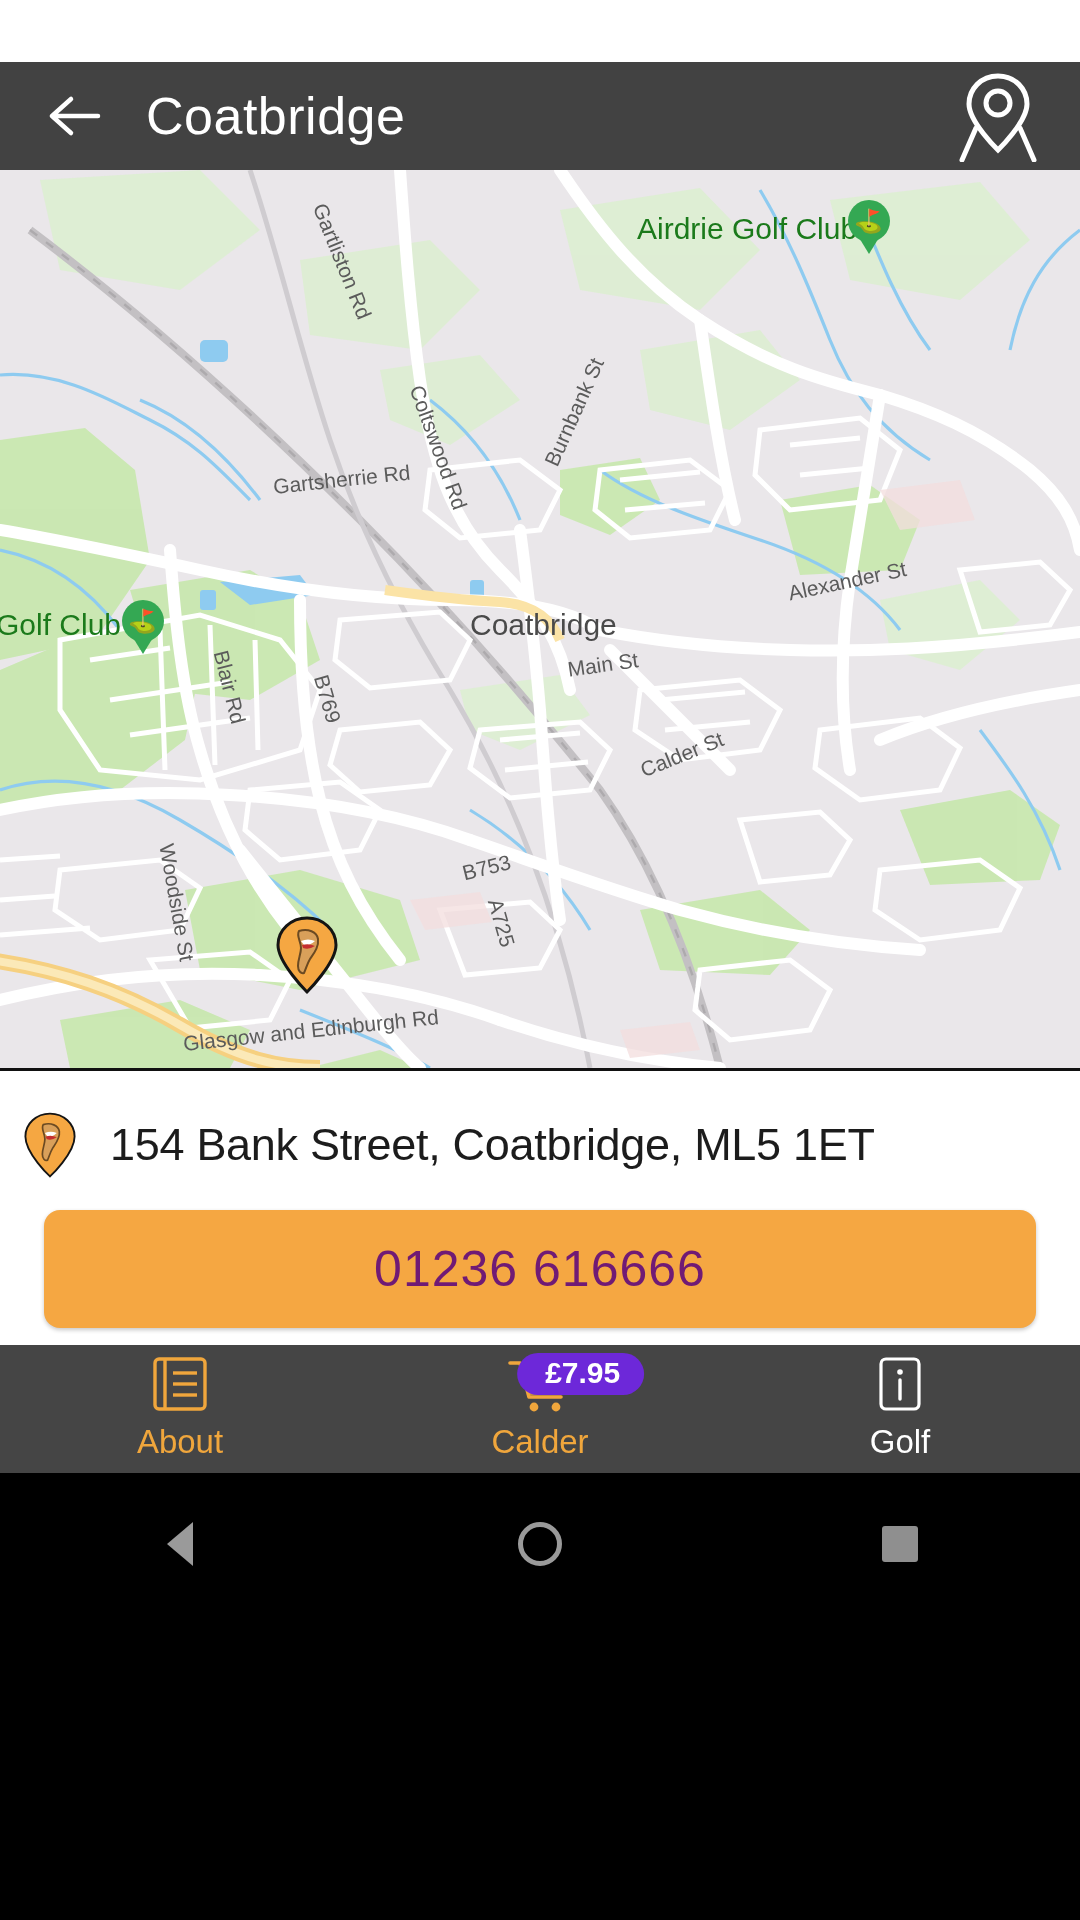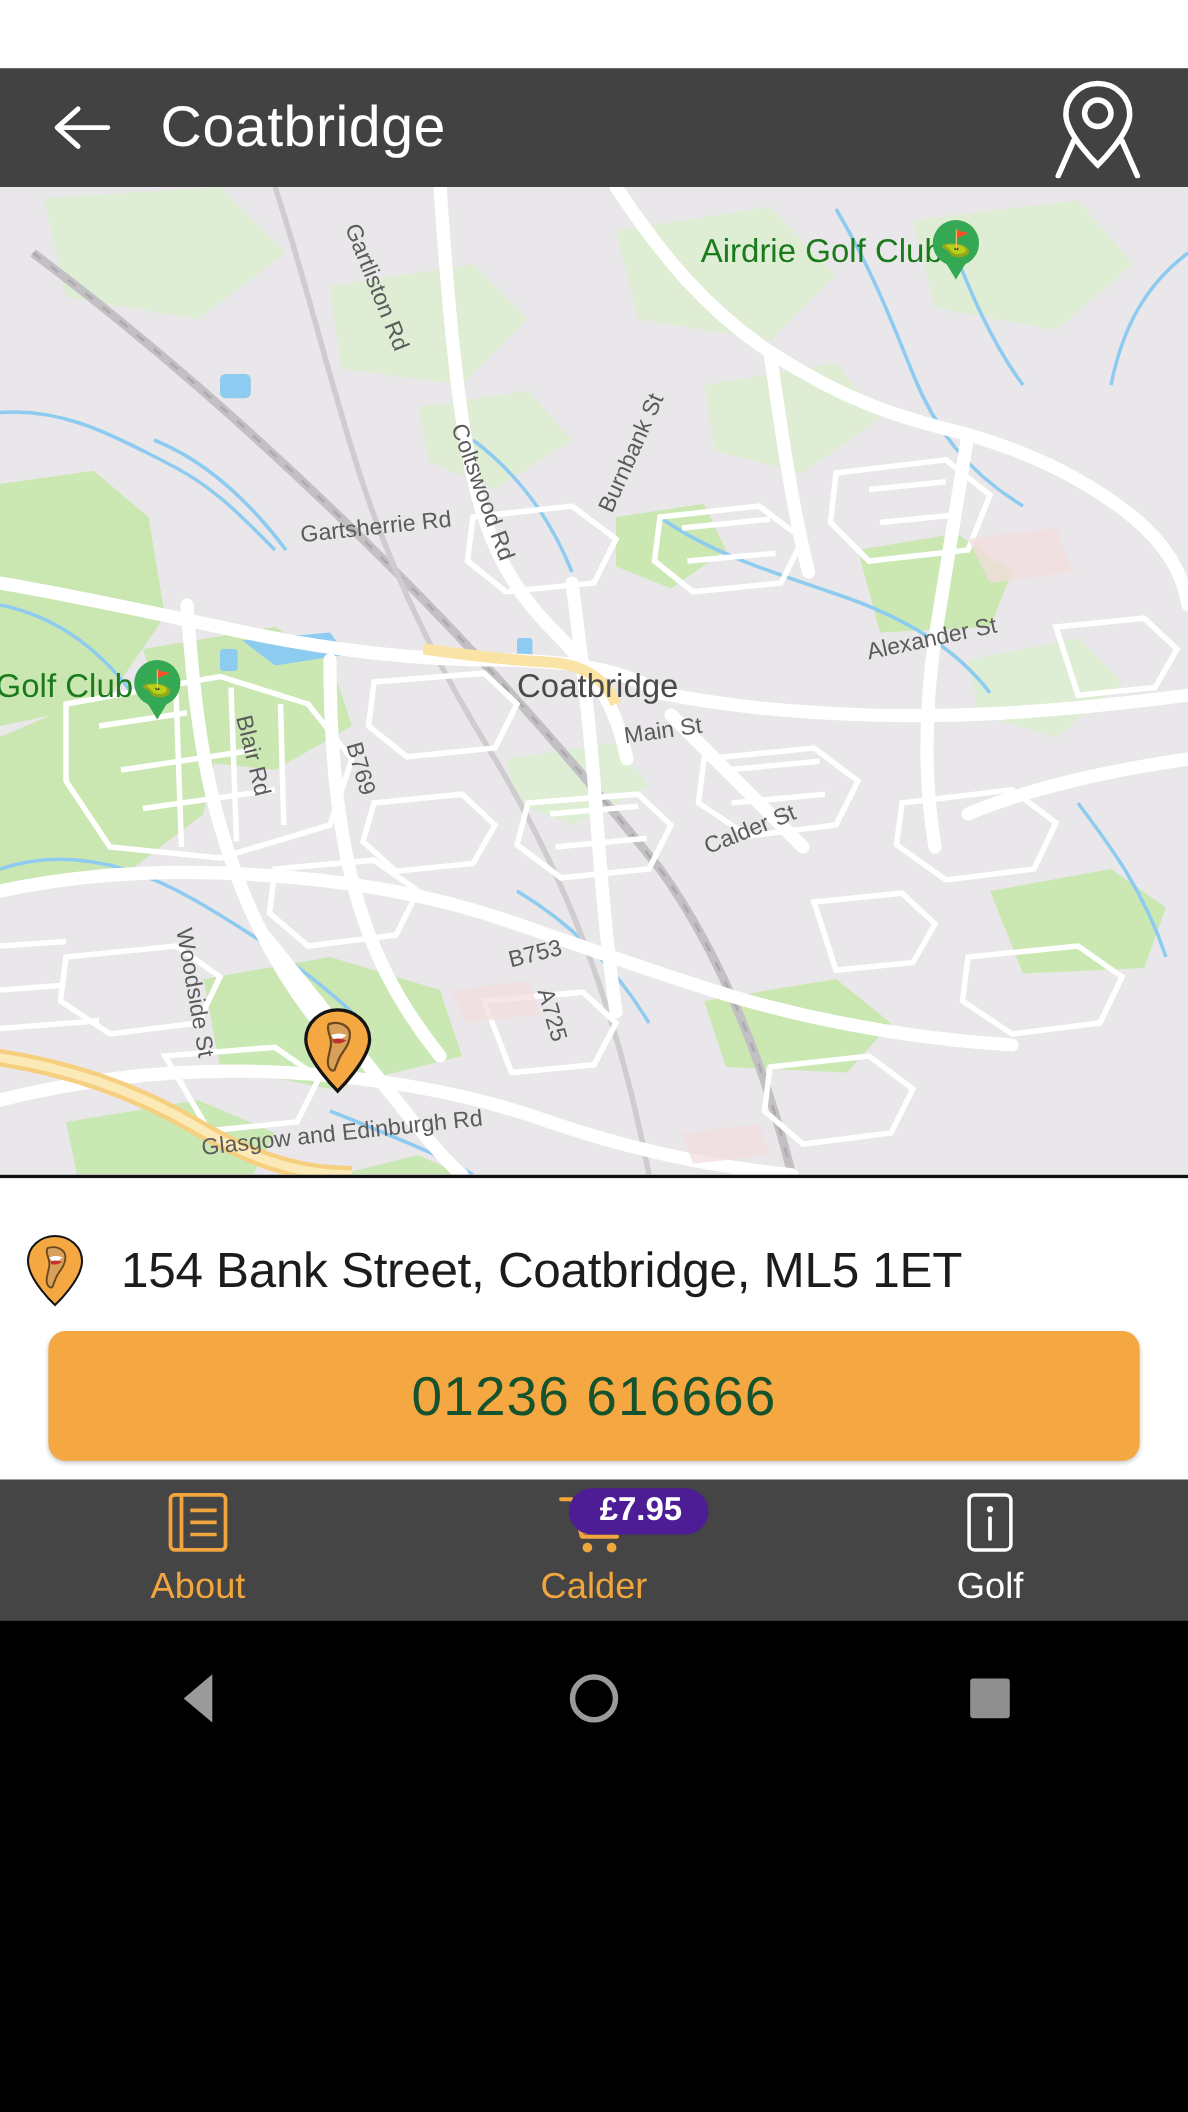--- a/index.html
+++ b/index.html
@@ -50,41 +50,41 @@
     border-right:11px solid transparent; border-top:18px solid #34a853; }
   .gpin .glyph { position:absolute; top:8px; left:0; width:42px; text-align:center;
     color:#fff; font-size:23px; line-height:26px; }
 
   
   .kebab-marker { position:absolute; left:274px; top:745px; width:66px; height:80px; }
 
   
   .info { position:absolute; top:1068px; left:0; width:1080px; height:560px;
     background:#fff; border-top:3px solid #111; }
-  .addr-row { display:flex; align-items:center; padding:46px 0 0 22px; }
+  .addr-row { display:flex; align-items:center; padding:36px 0 0 22px; }
   .addr-pin { width:56px; height:76px; flex:none; }
   .addr-text { font-size:45px; color:#1c1c1c; margin-left:32px;
     letter-spacing:-.3px; }
 
   .call-btn { position:absolute; left:44px; top:139px; width:992px; height:118px;
     background:#f5a742; border-radius:16px; display:flex; align-items:center;
     justify-content:center; box-shadow:0 2px 4px rgba(0,0,0,.22); }
-  .call-btn span { color:#14532d; font-size:50px; letter-spacing:1px; }
+  .call-btn span { color:#701a75; font-size:50px; letter-spacing:1px; }
 
   
   .bottomnav { position:absolute; top:1345px; left:0; width:1080px; height:128px;
     background:#454545; display:flex; }
   .navitem { flex:1; position:relative; display:flex; flex-direction:column;
     align-items:center; justify-content:center; }
   .nav-ic { height:58px; display:flex; align-items:flex-end;
     justify-content:center; }
   .nav-lb { font-size:33px; color:#f0a63c; margin-top:8px; }
   .nav-lb.active { color:#ffffff; }
   .badge { position:absolute; top:8px; left:50%; transform:translateX(-18%);
-    background:#4c1d95; color:#fff; font-size:30px; font-weight:700;
+    background:#6d28d9; color:#fff; font-size:30px; font-weight:700;
     border-radius:22px; padding:3px 24px 5px 28px; z-index:3; }
 
   
   .androidnav { position:absolute; top:1473px; left:0; width:1080px; height:447px;
     background:#000; display:flex; align-items:flex-start;
     justify-content:space-around; padding-top:26px; }
   .an-btn { width:150px; height:90px; display:flex; align-items:center;
     justify-content:center; }
   .an-tri { width:0;height:0;border-top:22px solid transparent;
     border-bottom:22px solid transparent;border-right:26px solid #9a9a9a; }

